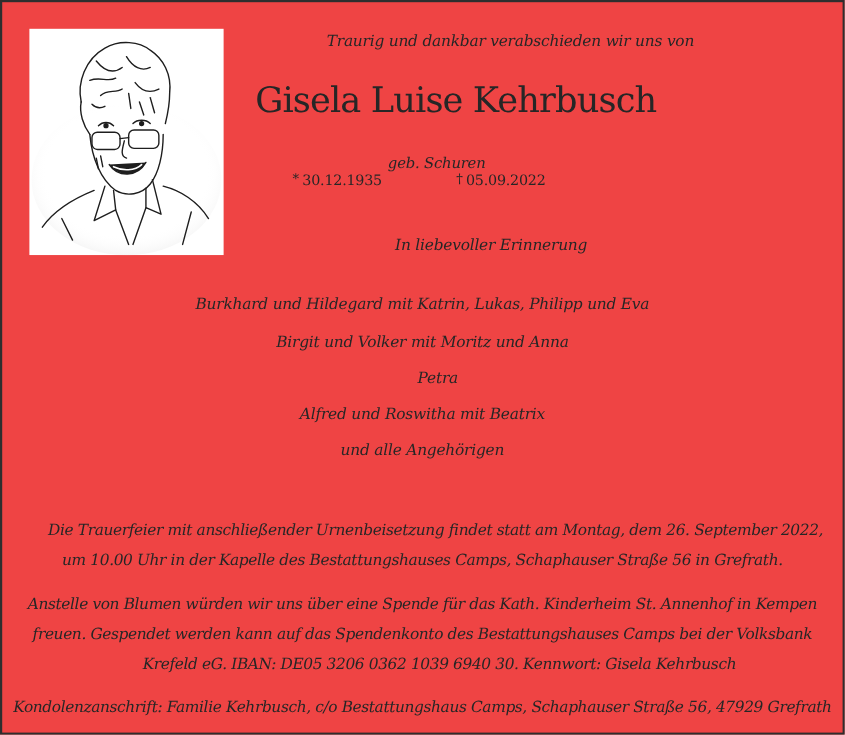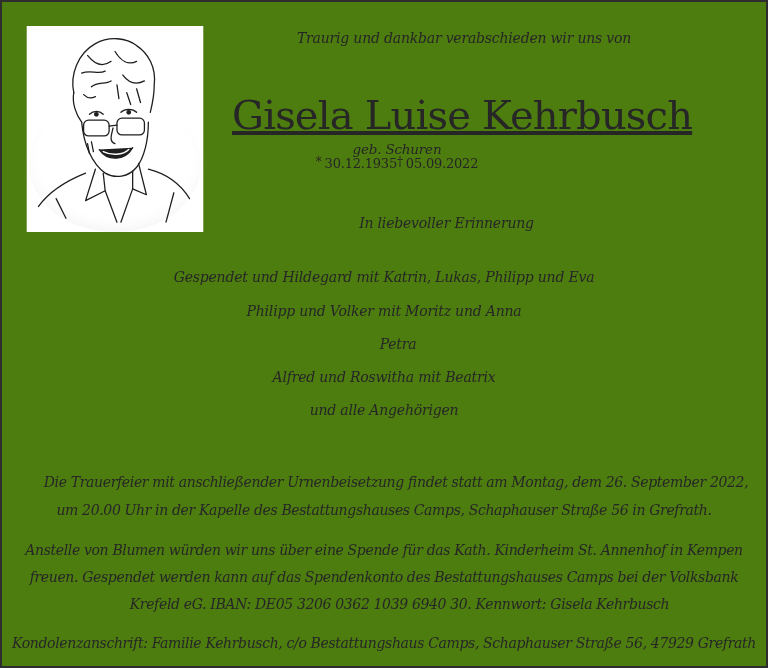--- a/index.html
+++ b/index.html
@@ -2,35 +2,35 @@
 <html><head>
 <meta charset="utf-8">
 <style>
   html, body { margin: 0; padding: 0; background: #ffffff; }
   body { width: 768px; height: 668px; overflow: hidden; }
   .frame {
     position: relative;
     width: 768px; height: 668px;
     box-sizing: border-box;
     border: 2px solid #2e2e2e;
-    background: #4d7c0f;
+    background: #ef4444;
     font-family: "DejaVu Serif", "Liberation Serif", serif;
     color: #262626;
   }
   .line {
     position: absolute;
     left: 0; right: 0;
     text-align: center;
     white-space: nowrap;
     letter-spacing: -0.2px;
   }
   .intro { top: 28px; left: 160px; right: 0; width: 450px; margin: 0 auto; font-size: 14px; font-style: italic; }
-  .name { top: 90px; font-size: 40px; left: 230px; right: auto; width: 310px; letter-spacing: -0.8px; font-style: normal; text-decoration: underline; }
+  .name { top: 70px; font-size: 32px; left: 230px; right: auto; width: 310px; letter-spacing: -0.8px; font-style: normal; }
   .maiden { top: 123px; left: 300px; right: auto; width: 190px; font-size: 13.5px; font-style: italic; margin-top: 16px; }
-  .dates { top: 153px; left: 280px; right: auto; width: 230px; font-size: 13px; display: flex; justify-content: center; }
+  .dates { top: 153px; left: 264px; right: auto; width: 230px; font-size: 13px; display: flex; justify-content: space-between; }
   .dates span.sym { font-size: 12px; vertical-align: 2px; margin-right: 3px; }
   .memory { top: 213px; left: 0; right: 0; font-size: 14px; font-style: italic; padding-left: 0; }
   .family { font-size: 14px; font-style: italic; }
   .para { font-size: 14px; font-style: italic; letter-spacing: -0.35px; }
   .portrait { position: absolute; left: 22px; top: 24px; width: 182px; height: 206px; }
 </style>
 </head>
 <body>
 
 <div class="frame">
@@ -97,27 +97,27 @@
     <div>
       <span class="sym">*</span><span>30.12.1935</span>
     </div>
     <div>
       <span class="sym">†</span><span>05.09.2022</span>
     </div>
   </div>
 
   <div class="line memory" style="top:213px; left:125px;">In liebevoller Erinnerung</div>
 
-  <div class="line family" style="top:267px;">Gespendet und Hildegard mit Katrin, Lukas, Philipp und Eva</div>
-  <div class="line family" style="top:301px;">Philipp und Volker mit Moritz und Anna</div>
+  <div class="line family" style="top:267px;">Burkhard und Hildegard mit Katrin, Lukas, Philipp und Eva</div>
+  <div class="line family" style="top:301px;">Birgit und Volker mit Moritz und Anna</div>
   <div class="line family" style="top:334px;padding-left:28px;">Petra</div>
   <div class="line family" style="top:367px;">Alfred und Roswitha mit Beatrix</div>
   <div class="line family" style="top:400px;">und alle Angehörigen</div>
 
   <div class="line para" style="top:472px;padding-left:24px;">Die Trauerfeier mit anschließender Urnenbeisetzung findet statt am Montag, dem 26. September 2022,</div>
-  <div class="line para" style="top:500px;">um 20.00 Uhr in der Kapelle des Bestattungshauses Camps, Schaphauser Straße 56 in Grefrath.</div>
+  <div class="line para" style="top:500px;">um 10.00 Uhr in der Kapelle des Bestattungshauses Camps, Schaphauser Straße 56 in Grefrath.</div>
 
   <div class="line para" style="top:540px;">Anstelle von Blumen würden wir uns über eine Spende für das Kath. Kinderheim St. Annenhof in Kempen</div>
   <div class="line para" style="top:567px;">freuen. Gespendet werden kann auf das Spendenkonto des Bestattungshauses Camps bei der Volksbank</div>
   <div class="line para" style="top:594px;padding-left:31px;">Krefeld eG. IBAN: DE05 3206 0362 1039 6940 30. Kennwort: Gisela Kehrbusch</div>
 
   <div class="line para" style="top:633px;">Kondolenzanschrift: Familie Kehrbusch, c/o Bestattungshaus Camps, Schaphauser Straße 56, 47929 Grefrath</div>
 </div>
 
 </body></html>

